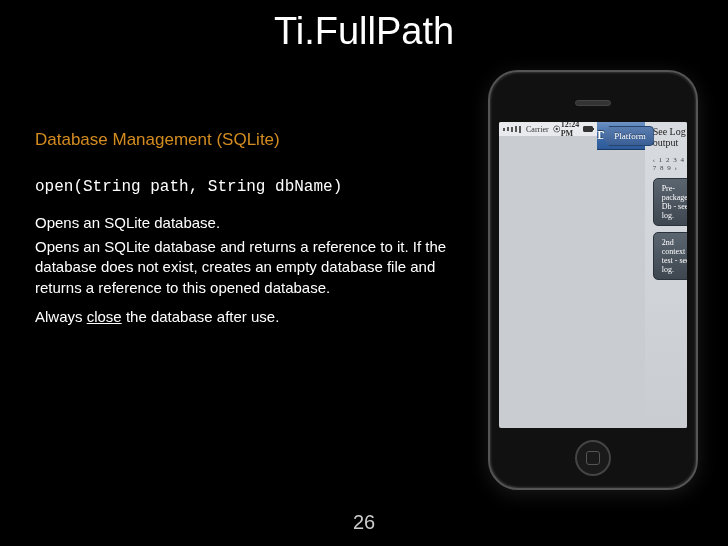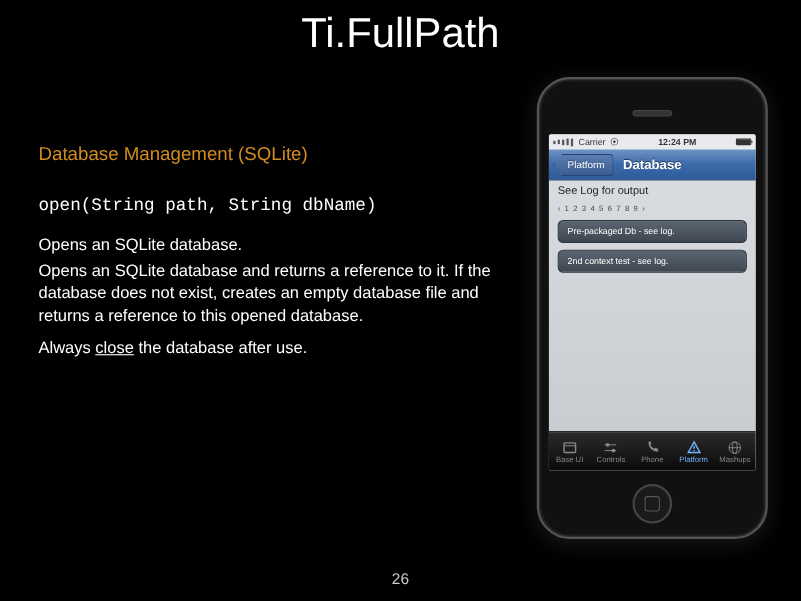--- a/index.html
+++ b/index.html
@@ -46,21 +46,21 @@
   .desc3 {
     font-size: 15px;
   }
   .underline { text-decoration: underline; }
   .page-num {
     position: absolute;
     bottom: 12px;
     left: 0;
     right: 0;
     text-align: center;
-    font-size: 14px;
+    font-size: 20px;
     color: #ccc;
   }
   
   .phone {
     position: absolute;
     top: 70px;
     right: 30px;
     width: 210px;
     height: 420px;
     background: #111;
@@ -82,22 +82,22 @@
   .phone-screen {
     position: absolute;
     top: 50px;
     left: 9px;
     right: 9px;
     bottom: 60px;
     background: #c9ccd1;
     border-radius: 2px;
     overflow: hidden;
     display: flex;
-    flex-direction: column;
-    font-family: Liberation Sans, sans-serif;
+    flex-direction: row;
+    font-family: Liberation Serif, serif;
   }
   .phone-home {
     position: absolute;
     bottom: 12px;
     left: 50%;
     transform: translateX(-50%);
     width: 36px;
     height: 36px;
     border: 2px solid #444;
     border-radius: 50%;

